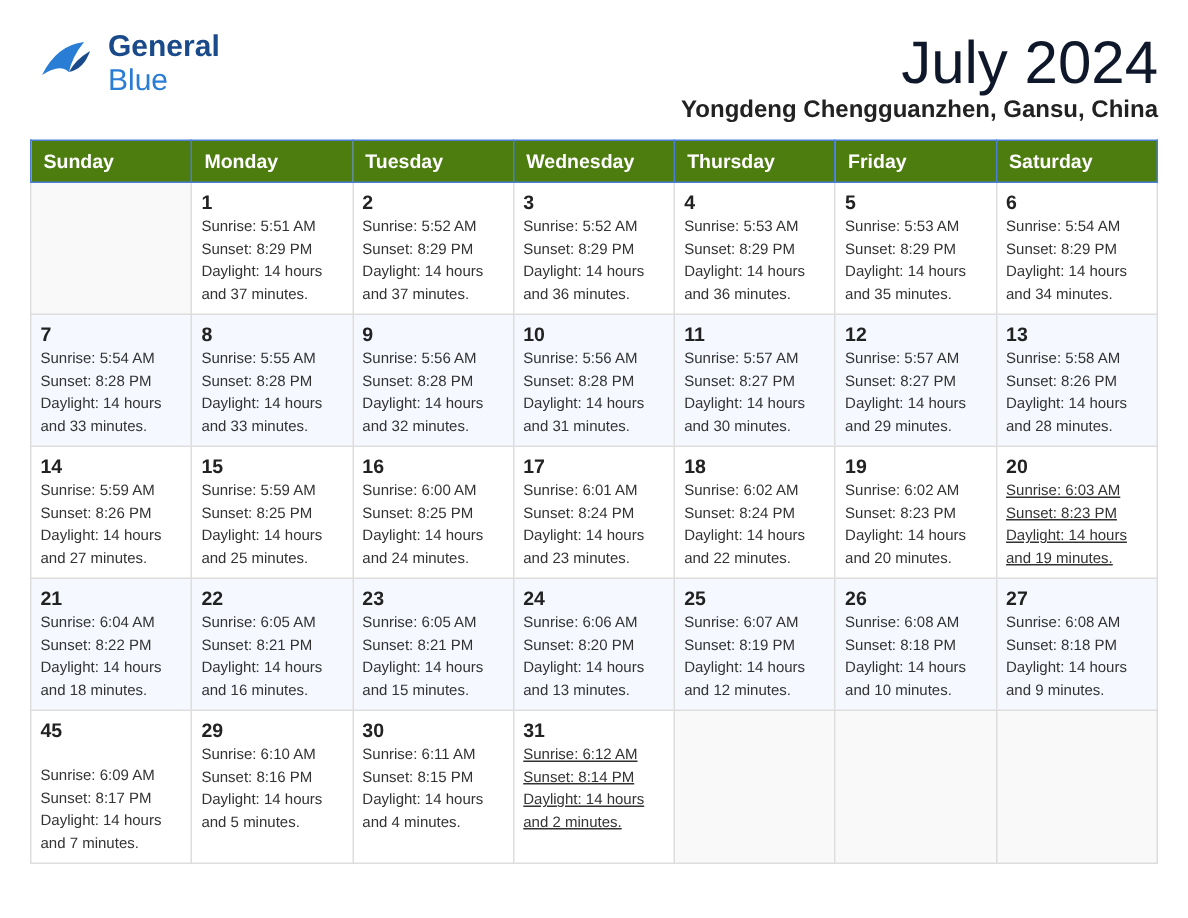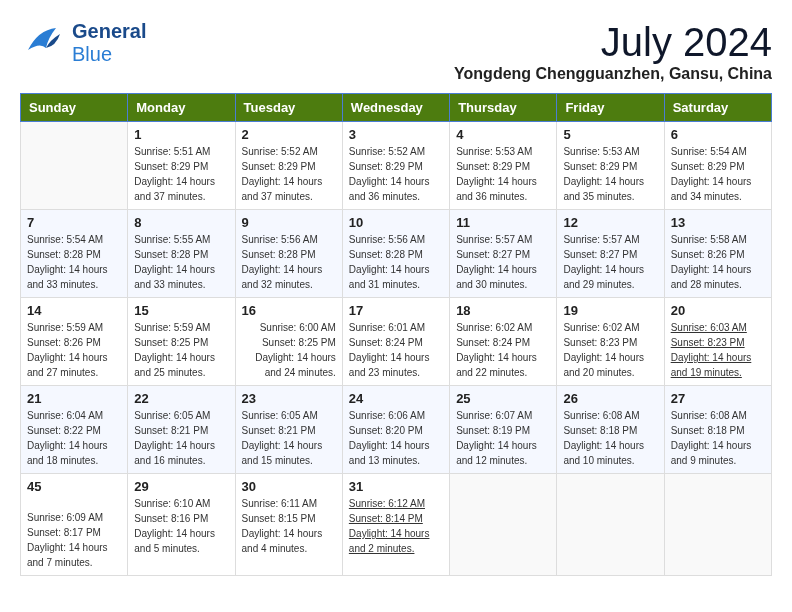--- a/index.html
+++ b/index.html
@@ -221,21 +221,21 @@
         </td>
         <td>
           <span class="day-num">15</span>
           <div class="day-info" style="white-space: pre-line;">Sunrise: 5:59 AM
 Sunset: 8:25 PM
 Daylight: 14 hours
 and 25 minutes.</div>
         </td>
         <td>
           <span class="day-num">16</span>
-          <div class="day-info" style="white-space: pre-line; text-align: right;">Sunrise: 6:00 AM
+          <div class="day-info" style="white-space: pre-line;">Sunrise: 6:00 AM
 Sunset: 8:25 PM
 Daylight: 14 hours
 and 24 minutes.</div>
         </td>
         <td>
           <span class="day-num">17</span>
           <div class="day-info" style="white-space: pre-line;">Sunrise: 6:01 AM
 Sunset: 8:24 PM
 Daylight: 14 hours
 and 23 minutes.</div>

